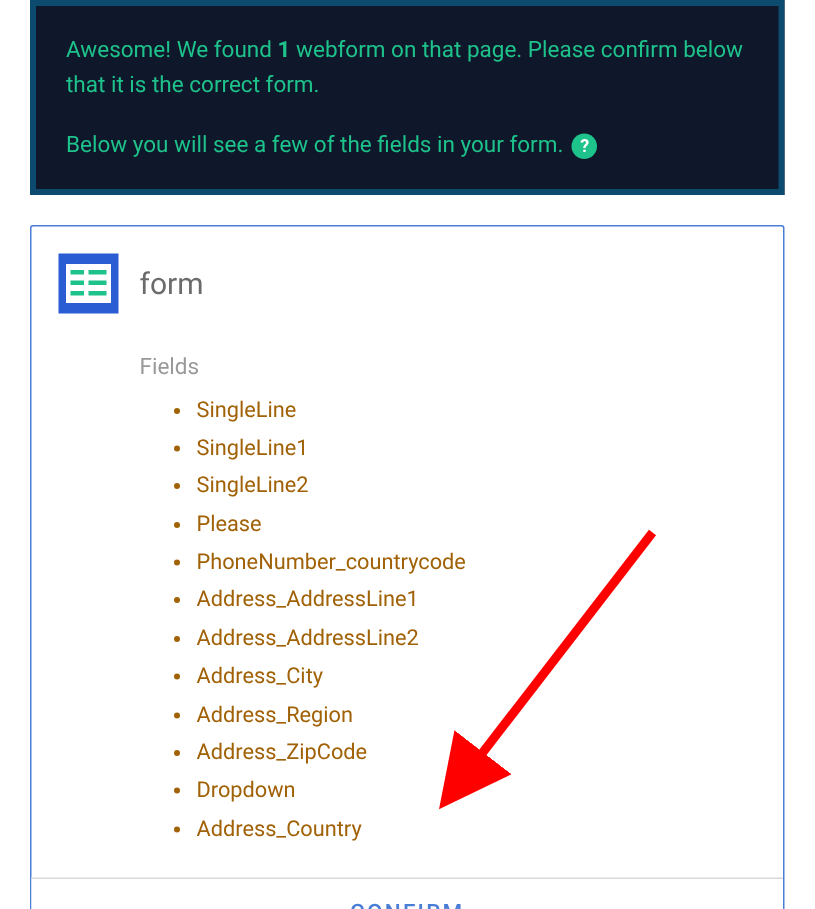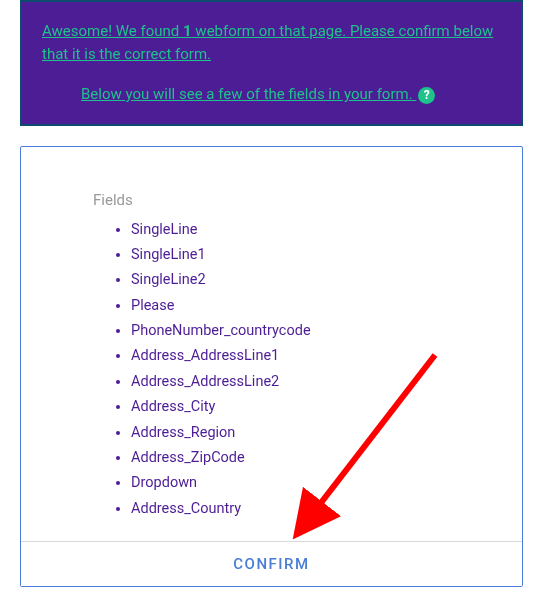--- a/index.html
+++ b/index.html
@@ -9,35 +9,33 @@
     }
     body {
       font-family: -apple-system, BlinkMacSystemFont, 'Segoe UI', Roboto, sans-serif;
       background: #fff;
       width: 543px;
       height: 606px;
       padding: 0;
       position: relative;
     }
     .alert-box {
-      background: #4c1d95;
-      border: 2px solid #0c4a6e;
+      background: #0f172a;
+      border: 4px solid #0c4a6e;
       color: #1ec28b;
       padding: 18px 20px;
       margin: 0 20px 20px 20px;
       font-size: 15px;
       line-height: 1.5;
-      text-decoration: underline;
     }
     .alert-box .bold {
       font-weight: 700;
     }
     .alert-line2 {
       margin-top: 18px;
-      margin-left: 39px;
     }
     .help-icon {
       display: inline-flex;
       align-items: center;
       justify-content: center;
       width: 17px;
       height: 17px;
       background: #1ec28b;
       color: #fff;
       border-radius: 50%;
@@ -81,21 +79,21 @@
       font-size: 15px;
       color: #999;
       margin-bottom: 8px;
     }
     .fields-list {
       list-style: disc;
       padding-left: 38px;
     }
     .fields-list li {
       font-size: 14.5px;
-      color: #4c1d95;
+      color: #a16207;
       line-height: 1.75;
     }
     .confirm-btn {
       border-top: 1px solid #d8d8d8;
       text-align: center;
       padding: 13px 0;
       color: #4a7dd6;
       font-size: 15px;
       font-weight: 500;
       letter-spacing: 1.5px;
@@ -116,20 +114,34 @@
   <div>
     <span>Awesome! We found </span><span class="bold">1</span><span> webform on that page. Please confirm below that it is the correct form.</span>
   </div>
   <div class="alert-line2">
     <span>Below you will see a few of the fields in your form. </span><span class="help-icon">?</span>
   </div>
 </div>
 
 <div class="card">
   <div class="card-body">
+    <div class="form-header">
+      <div class="form-icon-wrap">
+        <svg width="30" height="26" viewBox="0 0 30 26">
+          <rect x="0" y="0" width="30" height="26" fill="#fff"></rect>
+          <rect x="3" y="4" width="9" height="3" fill="#1ec28b"></rect>
+          <rect x="15" y="4" width="12" height="3" fill="#1ec28b"></rect>
+          <rect x="3" y="11" width="9" height="3" fill="#1ec28b"></rect>
+          <rect x="15" y="11" width="12" height="3" fill="#1ec28b"></rect>
+          <rect x="3" y="18" width="9" height="3" fill="#1ec28b"></rect>
+          <rect x="15" y="18" width="12" height="3" fill="#1ec28b"></rect>
+        </svg>
+      </div>
+      <div class="form-title">form</div>
+    </div>
     <div class="fields-section">
       <div class="fields-label">Fields</div>
       <ul class="fields-list">
         <li>SingleLine</li>
         <li>SingleLine1</li>
         <li>SingleLine2</li>
         <li>Please</li>
         <li>PhoneNumber_countrycode</li>
         <li>Address_AddressLine1</li>
         <li>Address_AddressLine2</li>

